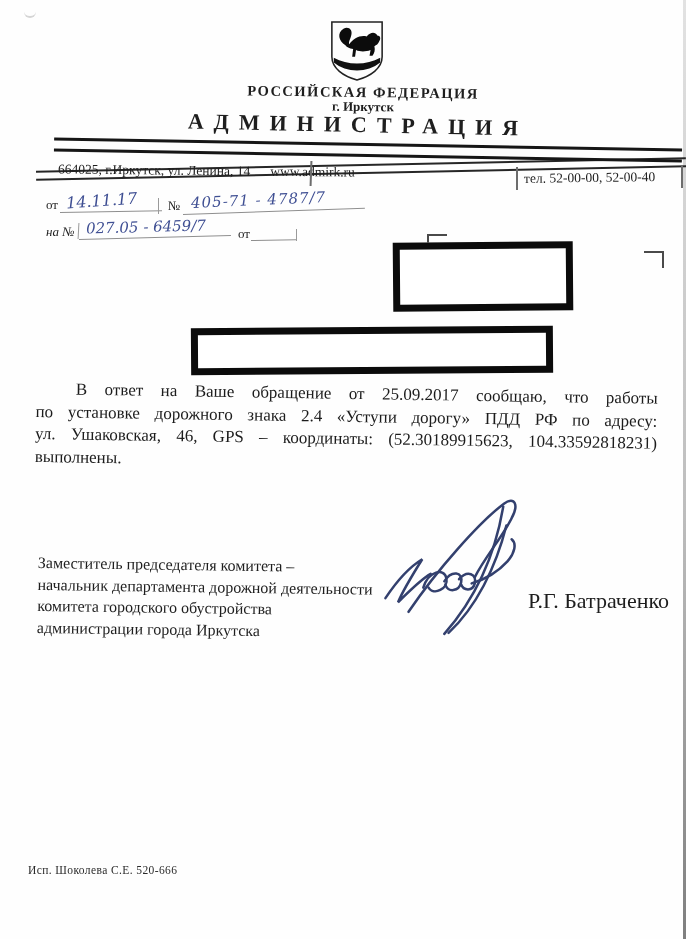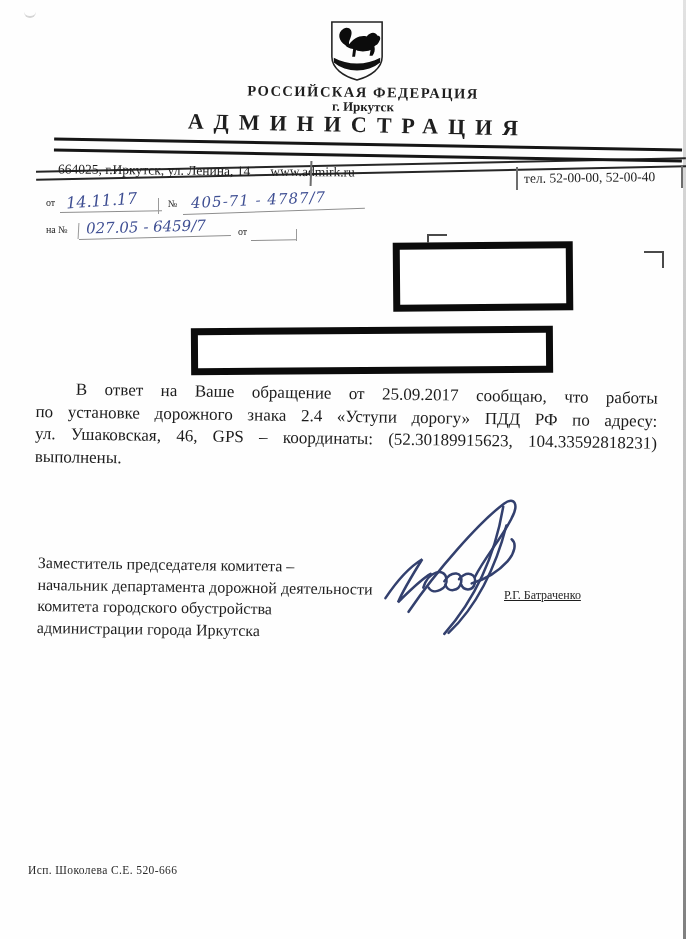--- a/index.html
+++ b/index.html
@@ -19,38 +19,38 @@
     border-top:3px solid #161616;border-bottom:3px solid #161616;
     transform:rotate(1deg);z-index:1;}
   .rule-b{left:36px;top:164px;width:650px;height:6px;
     border-top:2px solid #262626;border-bottom:2px solid #262626;
     transform:rotate(-1.2deg);z-index:0;}
   .addr{top:163px;left:58px;font-size:13.5px;transform:rotate(.6deg);z-index:2;white-space:nowrap;}
   .addr .site{margin-left:20px;}
   .vbar{width:1.5px;background:#6d6d6d;z-index:2;}
   .phone{top:170px;left:524px;font-size:13.5px;transform:rotate(-.8deg);z-index:2;white-space:nowrap;}
   
-  .plabel{font-size:10px;z-index:2;}
+  .plabel{font-size:13px;z-index:2;}
   .hand{font-family:"DejaVu Serif",serif;font-style:italic;color:#3f4f93;
     white-space:nowrap;z-index:3;}
   .uline{height:1.3px;background:#8f8f8f;z-index:1;transform-origin:left center;}
   .tick{width:1.3px;background:#9a9a9a;z-index:1;}
   
   .cm{background:#4a4a4a;z-index:1;}
   .redact{background:#fff;border:7px solid #0b0b0b;z-index:4;}
   
   .bodytext{left:36px;top:378px;width:622px;font-size:17px;line-height:22.5px;
     transform:rotate(.9deg);transform-origin:left top;color:#1c1c1c;}
   .bodyline{text-align:justify;text-align-last:justify;}
   .bodyline.first{padding-left:40px;}
   .bodyline.last{text-align:left;text-align-last:left;}
   
   .sigblock{left:38px;top:552px;width:420px;font-size:16px;line-height:21.5px;
     transform:rotate(.8deg);transform-origin:left top;}
-  .signame{left:504px;top:588px;font-size:12px;white-space:nowrap;text-decoration:underline;}
+  .signame{left:528px;top:588px;font-size:22px;white-space:nowrap;}
   .sigsvg{left:378px;top:494px;z-index:3;}
   
   .executor{left:28px;top:864px;font-size:11.5px;letter-spacing:.4px;color:#2a2a2a;}
   
   .edge-right{right:0;top:0;width:3px;height:939px;
     background:linear-gradient(to bottom,#e2e2e2 0%,#bdbdbd 55%,#7f7f7f 100%);}
   .speck{left:24px;top:9px;width:12px;height:7px;border-bottom:2px solid #8a8a8a;
     border-radius:0 0 8px 8px;opacity:.35;}
 </style>
 </head>
@@ -87,21 +87,21 @@
 
   <div class="abs plabel" style="left:46px;top:197px;">от</div>
   <div class="abs hand" style="left:66px;top:191px;font-size:16px;transform:rotate(-4deg);">14.11.17</div>
   <div class="abs uline" style="left:60px;top:212px;width:102px;transform:rotate(-1deg);"></div>
   <div class="abs tick" style="left:158px;top:198px;height:16px;"></div>
 
   <div class="abs plabel" style="left:168px;top:198px;">№</div>
   <div class="abs hand" style="left:191px;top:191px;font-size:15px;letter-spacing:1px;transform:rotate(-2.5deg);">405-71 - 4787/7</div>
   <div class="abs uline" style="left:183px;top:214px;width:182px;transform:rotate(-2deg);"></div>
 
-  <div class="abs plabel" style="left:46px;top:224px;">на №</div>
+  <div class="abs plabel" style="left:46px;top:224px;font-style:italic;">на №</div>
   <div class="abs tick" style="left:78px;top:223px;height:16px;transform:rotate(3deg);"></div>
   <div class="abs hand" style="left:86px;top:218px;font-size:15px;transform:rotate(-1.5deg);">027.05 - 6459/7</div>
   <div class="abs uline" style="left:79px;top:239px;width:152px;transform:rotate(-1.5deg);"></div>
   <div class="abs plabel" style="left:238px;top:226px;">от</div>
   <div class="abs uline" style="left:251px;top:240px;width:45px;transform:rotate(-1deg);"></div>
   <div class="abs tick" style="left:296px;top:229px;height:12px;"></div>
 
   <div class="abs cm" style="left:427px;top:234px;width:20px;height:2px;"></div>
   <div class="abs cm" style="left:427px;top:234px;width:2px;height:11px;"></div>
   <div class="abs cm" style="left:644px;top:251px;width:20px;height:2px;"></div>

